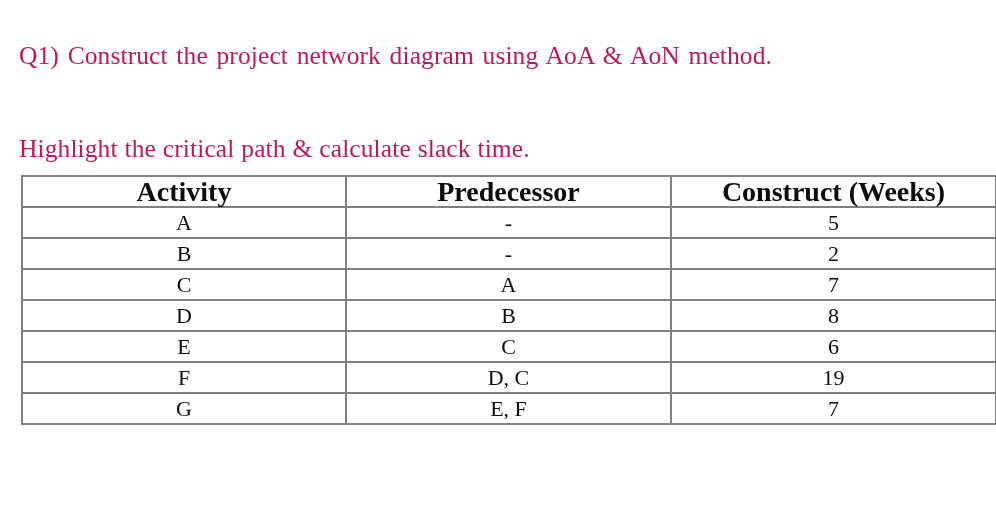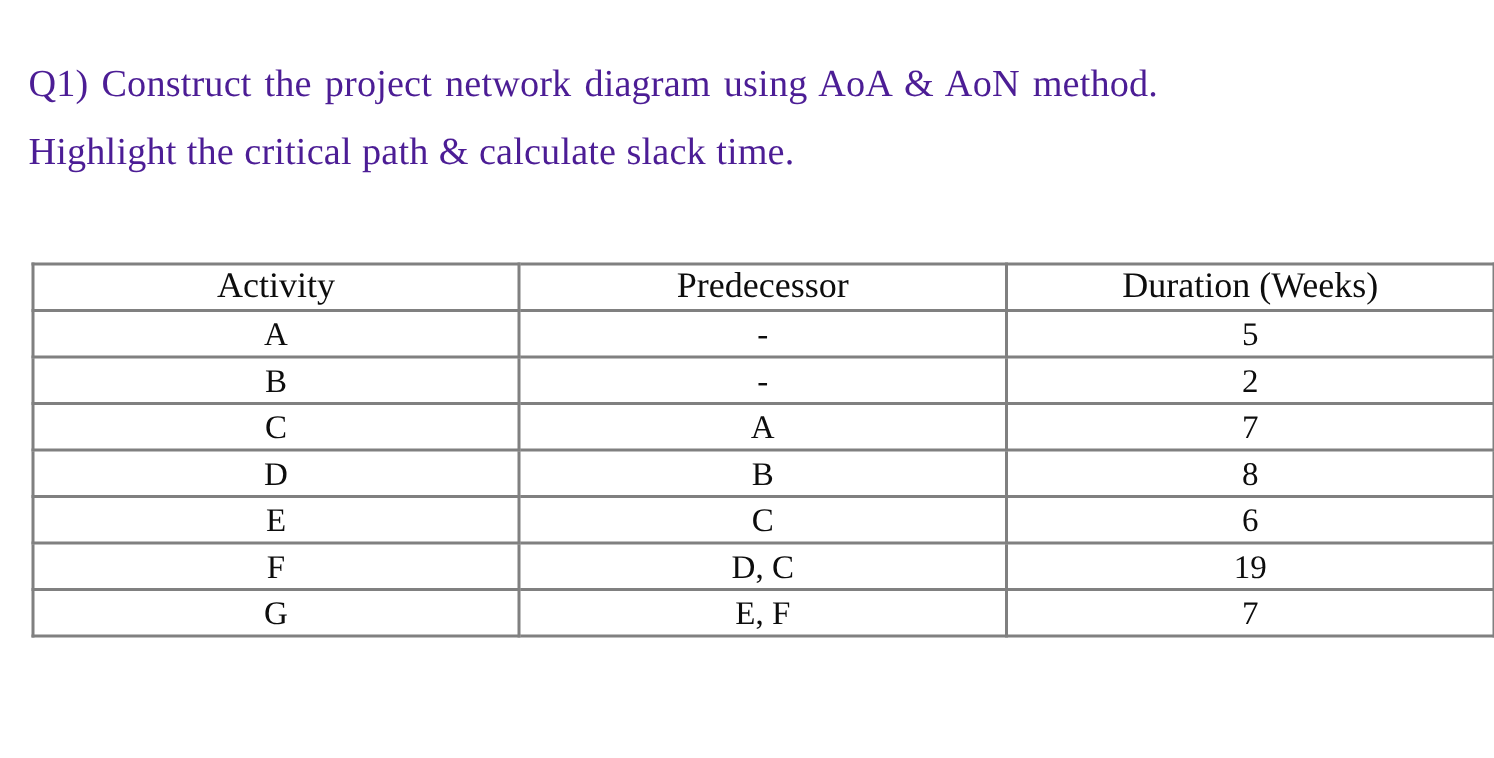--- a/index.html
+++ b/index.html
@@ -28,28 +28,29 @@
     position: absolute;
     left: 19px;
     top: 33px;
     width: 960px;
   }
   .question-line {
     font-size: 25.5px;
     line-height: 45px;
     letter-spacing: 0.1px;
     white-space: nowrap;
-    color: #4c1d95;
+    color: #be185d;
   }
   .question-line.line-1 {
     
     word-spacing: 2.2px;
   }
   .question-line.line-2 {
     word-spacing: 0.4px;
+    margin-top: 48px;
   }
 
   
   .activity-table-wrap {
     position: absolute;
     left: 21px;
     top: 175px;
     width: 974px;
   }
   table.activity-table {
@@ -67,22 +68,22 @@
     text-align: center;
     vertical-align: middle;
     height: 29px;
     padding: 0 4px;
     font-size: 22px;
     line-height: 29px;
     color: #0d0d0d;
     background: #ffffff;
   }
   table.activity-table th {
-    font-weight: normal;
-    font-size: 24px;
+    font-weight: bold;
+    font-size: 28px;
     height: 29px;
   }
   table.activity-table td {
     font-weight: normal;
   }
 </style>
 </head>
 <body>
 
 <div id="page">
@@ -96,21 +97,21 @@
     <table class="activity-table">
       <colgroup>
         <col class="c-activity">
         <col class="c-predecessor">
         <col class="c-duration">
       </colgroup>
       <thead>
         <tr>
           <th>Activity</th>
           <th>Predecessor</th>
-          <th>Duration (Weeks)</th>
+          <th>Construct (Weeks)</th>
         </tr>
       </thead>
       <tbody id="table-body">
         <tr>
           <td>A</td>
           <td>-</td>
           <td>5</td>
         </tr>
         <tr>
           <td>B</td>

